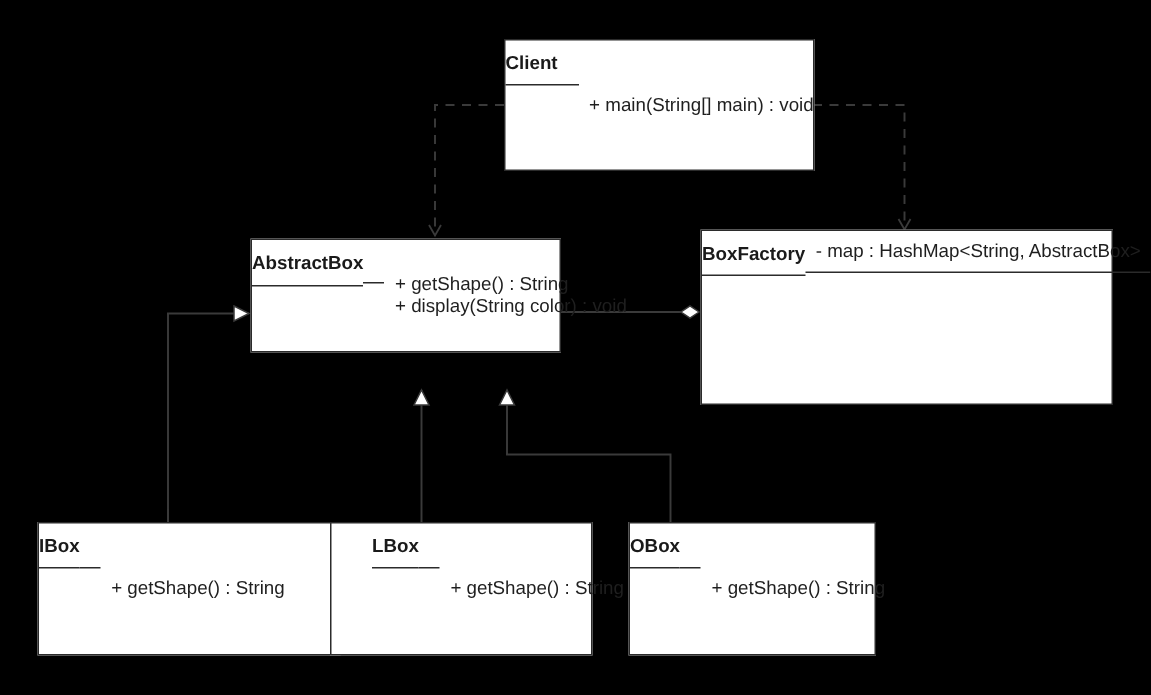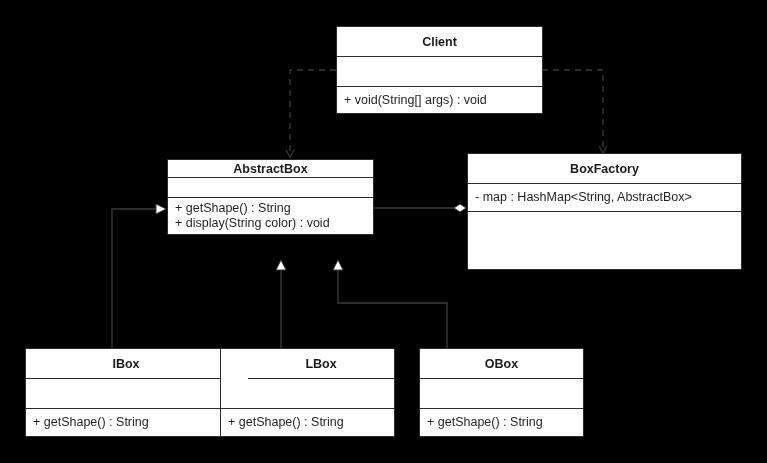--- a/index.html
+++ b/index.html
@@ -14,21 +14,21 @@
     background: #000000;
     overflow: hidden;
     font-family: "Liberation Sans", sans-serif;
   }
   .uml-class {
     position: absolute;
     background: #ffffff;
     border: 1px solid #2b2b2b;
     box-sizing: border-box;
     display: flex;
-    flex-direction: column;
+    flex-direction: row;
     z-index: 5;
   }
   .uml-title {
     font-weight: bold;
     font-size: 12.5px;
     color: #1a1a1a;
     text-align: center;
     display: flex;
     align-items: center;
     justify-content: center;
@@ -99,21 +99,21 @@
 
     <path d="M 281,348 L 281,260" fill="none" stroke="#3a3a3a" stroke-width="1.3" marker-end="url(#hollow-triangle)"></path>
 
     <path d="M 447,348 L 447,303 L 338,303 L 338,260" fill="none" stroke="#3a3a3a" stroke-width="1.3" marker-end="url(#hollow-triangle)"></path>
   </svg>
 
   <div class="uml-class" style="left:336px; top:26px; width:207px; height:88px;">
     <div class="uml-title" style="height:30px;">Client</div>
     <div class="uml-attrs" style="height:30px;"></div>
     <div class="uml-ops">
-      <div class="member-line">+ void(String[] args) : void</div>
+      <div class="member-line">+ main(String[] main) : void</div>
     </div>
   </div>
 
   <div class="uml-class" style="left:167px; top:159px; width:207px; height:76px;">
     <div class="uml-title" style="height:31px;">AbstractBox</div>
     <div class="uml-attrs" style="height:29px;"></div>
     <div class="uml-ops">
       <div class="member-line">+ getShape() : String</div>
       <div class="member-line">+ display(String color) : void</div>
     </div>

